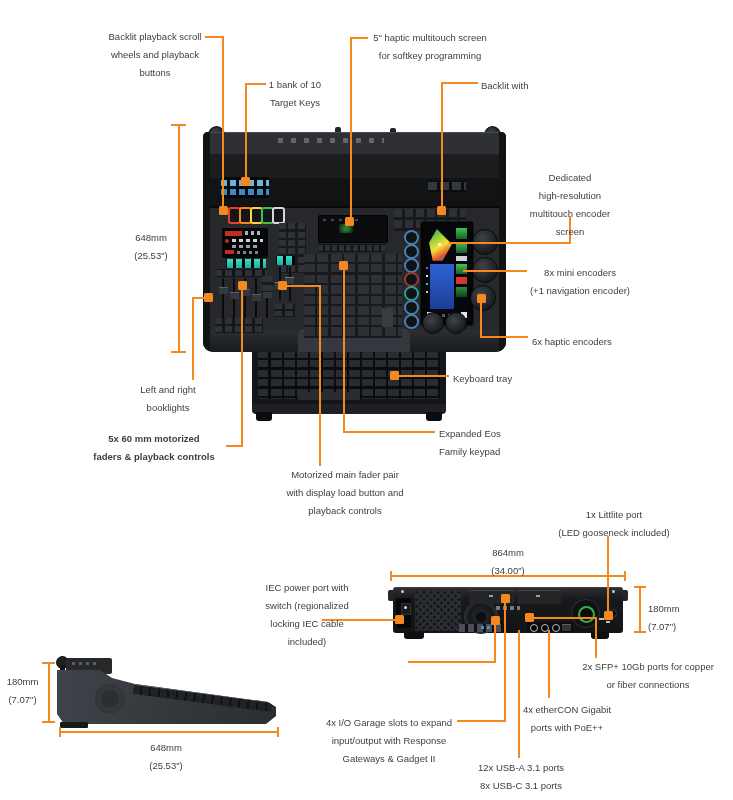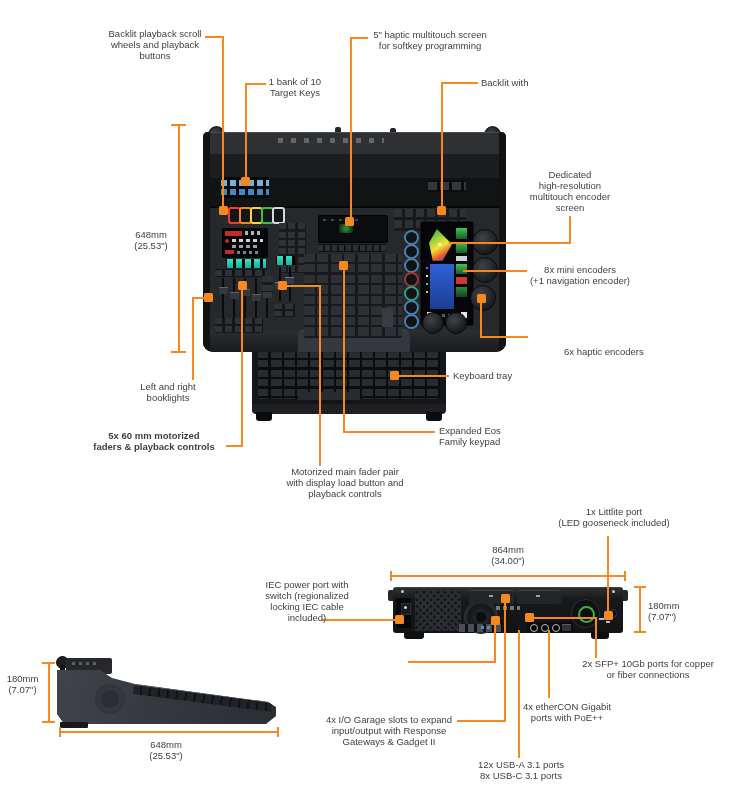--- a/index.html
+++ b/index.html
@@ -1,19 +1,19 @@
 <!DOCTYPE html>
 <html><head>
 <meta charset="utf-8">
 <style>
   html,body{margin:0;padding:0;background:#ffffff;}
   #stage{position:relative;width:733px;height:800px;background:#fff;overflow:hidden;
          font-family:"Liberation Sans",sans-serif;}
   .ab{position:absolute;}
-  .lbl{position:absolute;font-size:9.5px;line-height:11px;color:#3e3e3d;
+  .lbl{position:absolute;font-size:9.5px;line-height:18px;color:#3e3e3d;
        white-space:pre-line;text-align:center;}
   .lbl.tl{text-align:left;}
   .cl{position:absolute;background:#f5881f;}
   .mk{position:absolute;width:9px;height:9px;background:#f5881f;border-radius:1.5px;}
   .knob{position:absolute;border-radius:50%;
         background:radial-gradient(circle at 40% 35%,#3f434a,#17191b 75%);
         border:1px solid #0a0b0c;}
   .circ{position:absolute;border-radius:50%;}
 </style>
 </head>
@@ -305,21 +305,21 @@
 Target Keys</div>
   <div class="lbl" style="left:358px;top:29px;width:144px;">5" haptic multitouch screen
 for softkey programming</div>
   <div class="lbl tl" style="left:481px;top:77px;width:70px;">Backlit with</div>
   <div class="lbl" style="left:505px;top:169px;width:130px;">Dedicated
 high-resolution
 multitouch encoder
 screen</div>
   <div class="lbl" style="left:518px;top:264px;width:124px;">8x mini encoders
 (+1 navigation encoder)</div>
-  <div class="lbl tl" style="left:532px;top:346px;width:95px;margin-left:32px;">6x haptic encoders</div>
+  <div class="lbl tl" style="left:532px;top:333px;width:95px;">6x haptic encoders</div>
   <div class="lbl tl" style="left:453px;top:370px;width:75px;">Keyboard tray</div>
   <div class="lbl tl" style="left:439px;top:425px;width:85px;">Expanded Eos
 Family keypad</div>
   <div class="lbl" style="left:262px;top:466px;width:166px;">Motorized main fader pair
 with display load button and
 playback controls</div>
   <div class="lbl" style="left:80px;top:430px;width:148px;font-weight:bold;">5x 60 mm motorized
 faders &amp; playback controls</div>
   <div class="lbl" style="left:118px;top:381px;width:100px;">Left and right
 booklights</div>

